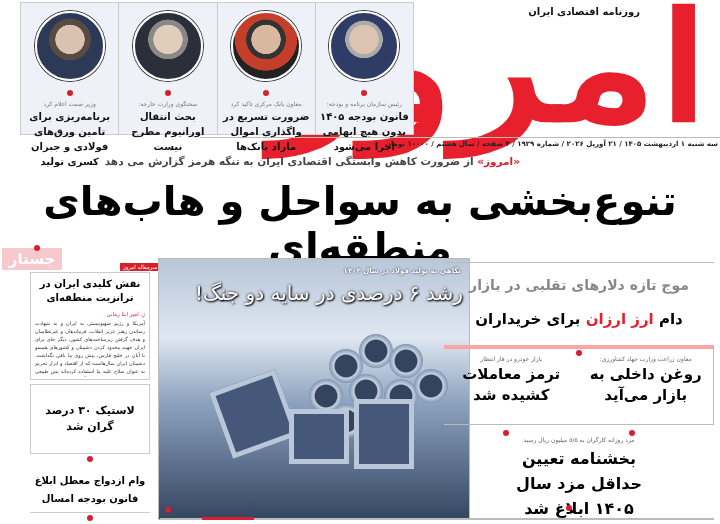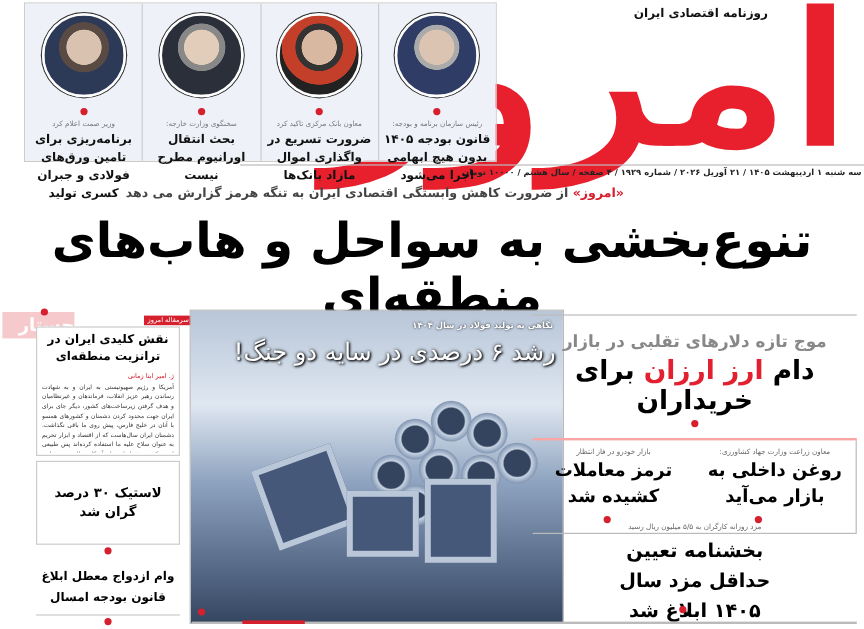--- a/index.html
+++ b/index.html
@@ -16,21 +16,21 @@
 .tbox:first-child{border-left:none}
 .photo{width:70px;height:70px;border-radius:50%;margin:8px auto 0;background:radial-gradient(circle at 50% 40%,#d9c3b0 0 28%,#5a4a44 29% 40%,#2c3a58 41%);border:2px solid #fff;box-shadow:0 0 0 1px #333}
 .tdot{width:6px;height:6px;border-radius:50%;background:#d6202e;margin:9px auto 0}
 .tkicker{font-size:6px;color:#777;margin-top:4px}
 .thead{font-size:10px;font-weight:bold;color:#111;line-height:15px;margin-top:2px}
 
 .lead-kicker{position:absolute;right:200px;top:155px;font-size:10.5px;color:#444;font-weight:bold}
 .lead-kicker b{color:#d6202e}
 .headline{position:absolute;left:0;right:0;top:178px;text-align:center;font-size:40px;font-weight:bold;color:#000;letter-spacing:-1px;font-family:"DejaVu Sans",sans-serif}
 
-.jostar{position:absolute;left:2px;top:260px;width:60px;height:22px;background:#f6c9cc;color:#fff;font-weight:bold;font-size:15px;line-height:22px}
+.jostar{position:absolute;left:2px;top:248px;width:60px;height:22px;background:#f6c9cc;color:#fff;font-weight:bold;font-size:15px;text-align:center;line-height:22px}
 .jostar .dot{position:absolute;top:-3px;left:32px;width:6px;height:6px;border-radius:50%;background:#d6202e}
 .edtag{position:absolute;left:120px;top:263px;background:#d6202e;color:#fff;font-size:5.5px;padding:1px 3px}
 .leftcol{position:absolute;left:30px;top:272px;width:120px;text-align:center}
 .editorial{border:1px solid #ccc;padding:4px 4px 10px;height:108px;background:#fff}
 .editorial h3{font-size:10px;font-weight:bold;line-height:14px}
 .editorial .by{font-size:5.5px;color:#d6202e;text-align:right;margin-top:6px}
 .editorial p{font-size:5px;color:#333;line-height:8px;text-align:justify;margin-top:2px}
 .lbox{border:1px solid #ccc;margin-top:4px;padding:18px 2px;font-weight:bold;font-size:11px;line-height:16px;background:#fff}
 .lplain{margin-top:6px;padding:4px 2px;font-weight:bold;font-size:10px;line-height:18px;border-bottom:1px solid #ccc}
 .sdot{display:block;width:6px;height:6px;border-radius:50%;background:#d6202e;margin:2px auto 0}
@@ -38,23 +38,23 @@
 .steel{position:absolute;left:158px;top:258px;width:312px;height:262px;border:1px solid #bbb;overflow:hidden;background:linear-gradient(180deg,#b8c6d8 0%,#dfe7f1 30%,#8ea3bf 55%,#5b6f8c 80%,#344560 100%)}
 .pipes{position:absolute;left:80px;top:75px;width:200px;height:120px}
 .pipe{position:absolute;width:34px;height:34px;border-radius:50%;background:radial-gradient(circle,#34445e 45%,#c6d2e2 50%,#8397b3 70%)}
 .sq{position:absolute;border:5px solid #b9c7d9;background:#46587a}
 .steel-kicker{position:absolute;right:8px;top:8px;font-size:7px;color:#fff;font-weight:bold;text-shadow:0 0 2px #000}
 .steel-head{position:absolute;right:6px;top:22px;font-size:20px;color:#fff;font-weight:normal;text-shadow:0 0 3px #000,1px 1px 2px #000}
 .steel .cdot{position:absolute;left:6px;bottom:6px;width:6px;height:6px;border-radius:50%;background:#d6202e}
 
 .rc{position:absolute;left:444px;top:262px;width:270px;text-align:center}
 .rkick{font-size:14px;font-weight:bold;color:#888;border-top:1px solid #bbb;padding-top:14px}
-.rhead{font-size:22px;font-weight:bold;color:#000;margin-top:4px}
+.rhead{font-size:15px;font-weight:bold;color:#000;margin-top:17px}
 .rhead .redtxt{color:#e3202f}
-.rrow{position:absolute;left:444px;top:365px;width:270px;height:80px;border-top:2px solid #fca5a5;border-bottom:1px solid #bbb;display:flex;flex-direction:row-reverse}
+.rrow{position:absolute;left:444px;top:345px;width:270px;height:80px;border-top:4px solid #fca5a5;border-bottom:1px solid #bbb;display:flex;flex-direction:row-reverse}
 .rcell{flex:1;text-align:center;padding-top:6px}
 .rcell+.rcell{border-right:1px solid #bbb}
 .rcell .k{font-size:6px;color:#666}
 .rcell .h{font-size:15px;font-weight:bold;line-height:21px;margin-top:2px}
 .rwage{position:absolute;left:444px;top:436px;width:270px;text-align:center}
 .rwage .k{font-size:6px;color:#666}
 .rwage .h{font-size:16px;font-weight:bold;line-height:25px;margin-top:3px}
 .rdot{position:absolute;width:6px;height:6px;border-radius:50%;background:#d6202e}
 .bottombar{position:absolute;left:160px;right:6px;top:518px;height:2px;background:#bbb}
 .bottombar .seg{position:absolute;left:42px;width:52px;height:3px;background:#d6202e;top:-1px}

